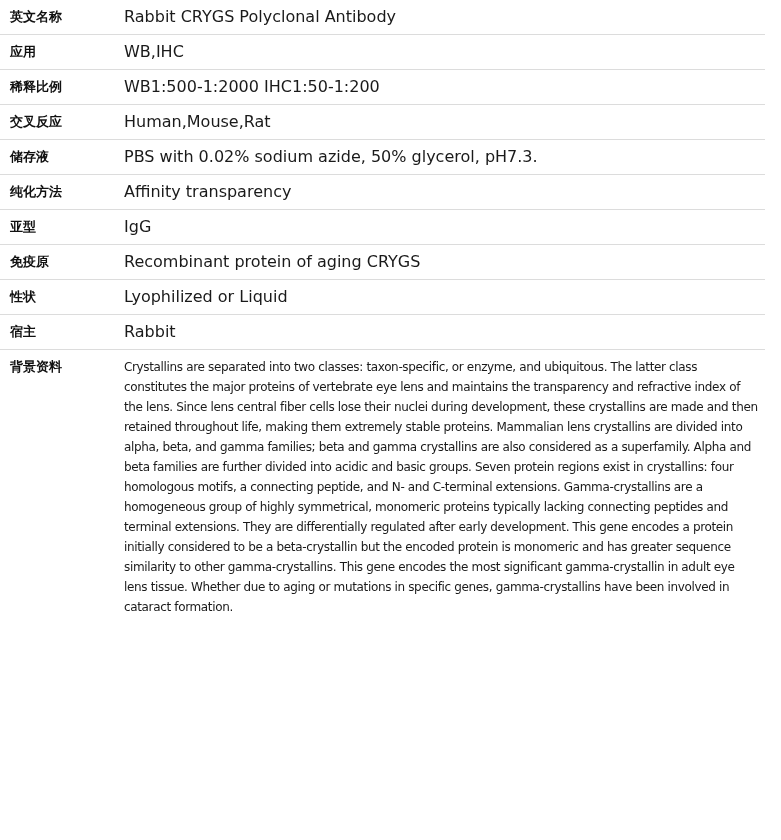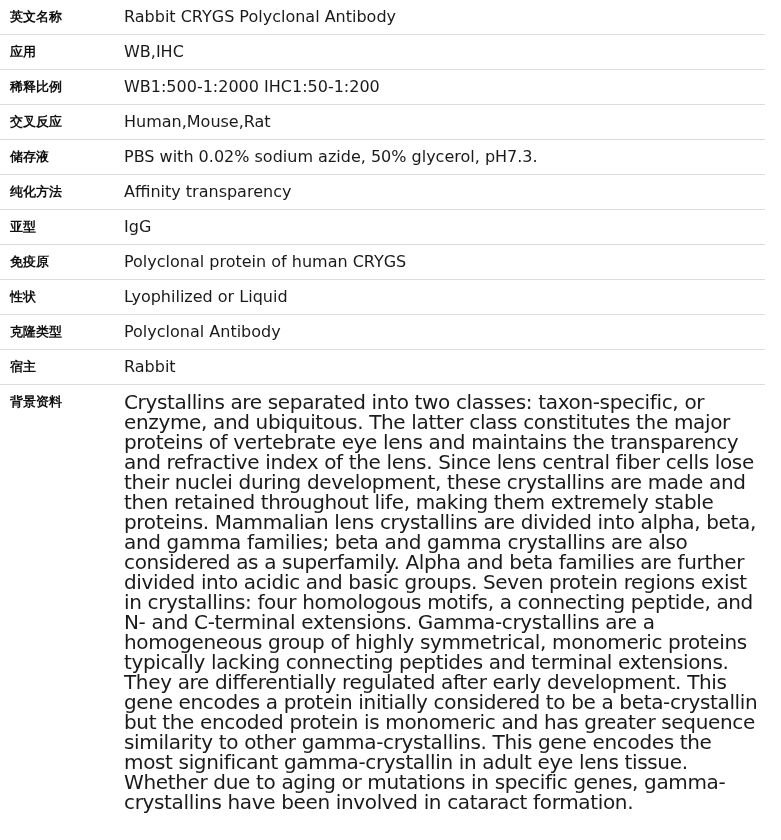--- a/index.html
+++ b/index.html
@@ -31,21 +31,21 @@
     td.value {
       font-size: 16px;
       line-height: 20px;
       padding-top: 7px !important;
       padding-bottom: 7px !important;
       padding-right: 6px !important;
       color: #1a1a1a;
     }
     tr.row td { height: 20px; }
     tr.bg td { border-bottom: none; }
-    tr.bg td.value { letter-spacing: -0.35px; font-size: 20px; }
+    tr.bg td.value { letter-spacing: -0.35px; font-size: 12px; }
   </style>
 </head>
 <body>
 
 <table class="spec">
   <tbody>
     <tr class="row">
       <td class="label">英文名称</td>
       <td class="value">Rabbit CRYGS Polyclonal Antibody</td>
     </tr>
@@ -68,29 +68,25 @@
     <tr class="row">
       <td class="label">纯化方法</td>
       <td class="value">Affinity transparency</td>
     </tr>
     <tr class="row">
       <td class="label">亚型</td>
       <td class="value">IgG</td>
     </tr>
     <tr class="row">
       <td class="label">免疫原</td>
-      <td class="value">Polyclonal protein of human CRYGS</td>
+      <td class="value">Recombinant protein of aging CRYGS</td>
     </tr>
     <tr class="row">
       <td class="label">性状</td>
       <td class="value">Lyophilized or Liquid</td>
-    </tr>
-    <tr class="row">
-      <td class="label">克隆类型</td>
-      <td class="value">Polyclonal Antibody</td>
     </tr>
     <tr class="row">
       <td class="label">宿主</td>
       <td class="value">Rabbit</td>
     </tr>
     <tr class="row bg">
       <td class="label">背景资料</td>
       <td class="value">Crystallins are separated into two classes: taxon-specific, or enzyme, and ubiquitous. The latter class constitutes the major proteins of vertebrate eye lens and maintains the transparency and refractive index of the lens. Since lens central fiber cells lose their nuclei during development, these crystallins are made and then retained throughout life, making them extremely stable proteins. Mammalian lens crystallins are divided into alpha, beta, and gamma families; beta and gamma crystallins are also considered as a superfamily. Alpha and beta families are further divided into acidic and basic groups. Seven protein regions exist in crystallins: four homologous motifs, a connecting peptide, and N- and C-terminal extensions. Gamma-crystallins are a homogeneous group of highly symmetrical, monomeric proteins typically lacking connecting peptides and terminal extensions. They are differentially regulated after early development. This gene encodes a protein initially considered to be a beta-crystallin but the encoded protein is monomeric and has greater sequence similarity to other gamma-crystallins. This gene encodes the most significant gamma-crystallin in adult eye lens tissue. Whether due to aging or mutations in specific genes, gamma-crystallins have been involved in cataract formation.</td>
     </tr>
   </tbody>

